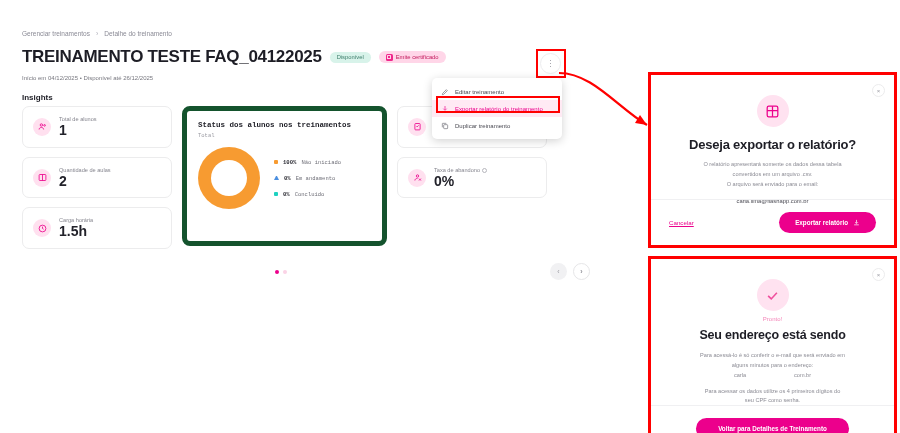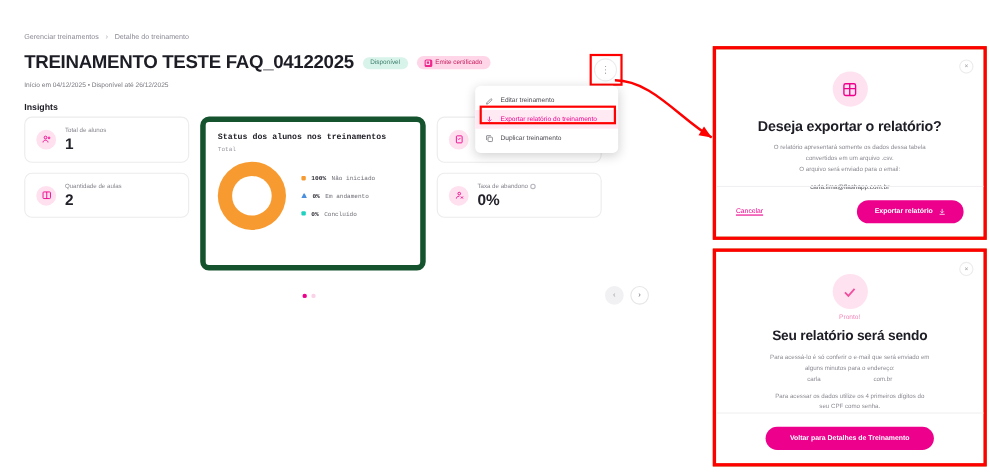--- a/index.html
+++ b/index.html
@@ -84,21 +84,21 @@
   }
   .dd-item { display:flex; align-items:center; gap:6px; padding: 4.5px 9px; font-size: 6px; color:#4a4a53; white-space: nowrap; }
   .dd-item.hl { color:#ec008c; background: #ffeaf4; }
   .dd-hlbox { position:absolute; left:436px; top:96px; width:124px; height:17px; border:2px solid #ff0000; z-index:21; }
   .dd-ico { width:8px; height:8px; flex:0 0 8px; }
 
   
   .arrow-line { position:absolute; left:557px; top:67px; width:100px; height:70px; z-index: 15; }
 
   
-  .modal-outer { position: absolute; border: 3px solid #ff0000; background:#a16207; }
+  .modal-outer { position: absolute; border: 3px solid #ff0000; background:#a21caf;margin-top:30px; }
   #modal1 { left: 648px; top: 42px; width: 249px; height: 176px; }
   #modal2 { left: 648px; top: 226px; width: 249px; height: 198px; }
   .modal-inner { position:relative; width:100%; height:100%; background:#fff; padding: 14px 22px 0 22px; text-align:center; }
   .m-close { position:absolute; right: 9px; top: 9px; width: 13px; height:13px; border-radius:50%; border:1px solid #ececed;
              display:flex; align-items:center; justify-content:center; font-size:6px; color:#9a9aa2; }
   .m-circle { width: 32px; height: 32px; border-radius: 50%; background: #ffe2f0; margin: 6px auto 0 auto;
               display:flex; align-items:center; justify-content:center; }
   .m-title { font-size: 13px; font-weight: bold; color:#1d1d25; margin-top: 10px; letter-spacing:-0.2px; }
   .m-title.two { font-size: 12.5px; line-height: 1.22; margin-top: 6px; }
   .m-body { font-size: 5.6px; color:#8b8b94; line-height: 1.75; margin-top: 8px; }
@@ -159,20 +159,32 @@
             <svg viewBox="0 0 24 24" fill="none" stroke="#ec008c" stroke-width="2.2">
                 <rect x="3" y="4" width="18" height="16" rx="2"></rect>
                 <path d="M12 4v16"></path>
               </svg>
           </div>
           <div>
             <div class="card-label">Quantidade de aulas</div>
             <div class="card-value">2</div>
           </div>
         </div>
+        <div class="card">
+          <div class="card-ico">
+            <svg viewBox="0 0 24 24" fill="none" stroke="#ec008c" stroke-width="2.2">
+                <circle cx="12" cy="12" r="9"></circle>
+                <path d="M12 7v5l3 2"></path>
+              </svg>
+          </div>
+          <div>
+            <div class="card-label">Carga horária</div>
+            <div class="card-value">1.5h</div>
+          </div>
+        </div>
       </div>
 
       <div class="col-mid">
         <div class="chart-card">
           <div class="chart-title">Status dos alunos nos treinamentos</div>
           <div class="chart-sub">Total</div>
           <div class="chart-body">
             <div class="donut" id="donut" style="background: conic-gradient(rgb(247, 155, 49) 0deg, rgb(247, 155, 49) 360deg);"></div>
             <div class="legend">
               <div class="legend-row">
@@ -304,21 +316,21 @@
   <div class="modal-outer" id="modal2">
     <div class="modal-inner">
       <div class="m-close">×</div>
       <div class="m-circle">
         <svg viewBox="0 0 24 24" width="15" height="15" fill="none" stroke="#f0509e" stroke-width="2.6">
             <path d="M5 12.5l5 5 9-10"></path>
           </svg>
       </div>
       <div class="m-pronto">Pronto!</div>
       <div class="m-title two">
-        <div>Seu relatório será sendo</div>
+        <div>Seu endereço está sendo</div>
       </div>
       <div class="m-body">
         <div>Para acessá-lo é só conferir o e-mail que será enviado em</div>
         <div>alguns minutos para o endereço:</div>
         <div class="m-redact">
           <span>carla</span>
           <span>com.br</span>
         </div>
         <div style="height:6px"></div>
         <div>Para acessar os dados utilize os 4 primeiros dígitos do</div>

